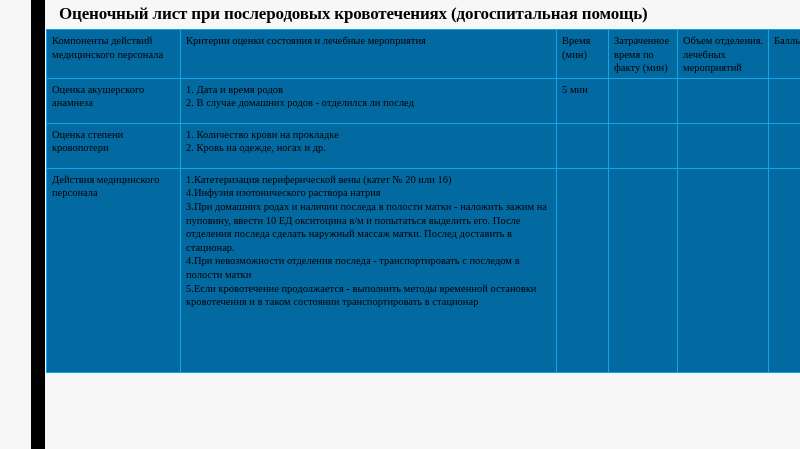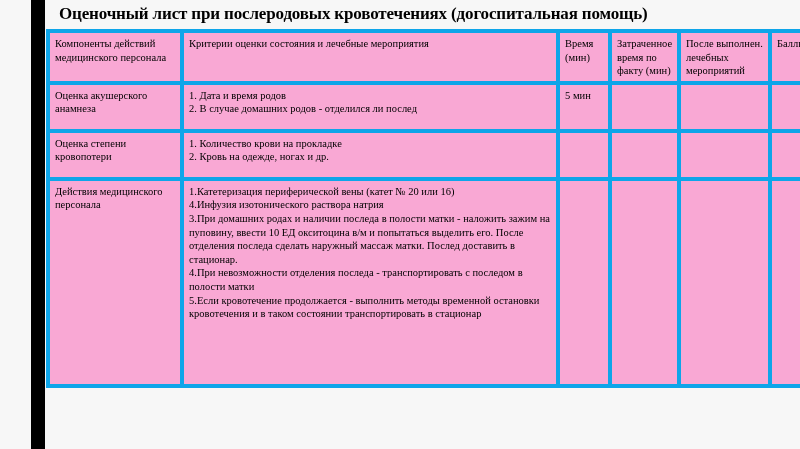--- a/index.html
+++ b/index.html
@@ -54,30 +54,30 @@
     height: 420px;
     overflow: hidden;
   }
   table.sheet {
     border-collapse: collapse;
     width: 754px;
     table-layout: fixed;
     background: #f9f9f9;
   }
   table.sheet td, table.sheet th {
-    border: 4px solid #0ea5e9;
+    border: 1px solid #0ea5e9;
     vertical-align: top;
     padding: 4px 4px 3px 5px;
     font-family: "Liberation Serif", "DejaVu Serif", serif;
     font-size: 10.5px;
     line-height: 13.6px;
     color: #000000;
     font-weight: normal;
     text-align: left;
-    background: #f9a8d4;
+    background: #0369a1;
   }
   
   col.c-component { width: 134px; }
   col.c-criteria  { width: 376px; }
   col.c-time      { width: 52px; }
   col.c-spent     { width: 69px; }
   col.c-volume    { width: 91px; }
   col.c-score     { width: 32px; }
 
   td.cell-component { padding-left: 6px; }
@@ -118,21 +118,21 @@
         <col class="c-spent">
         <col class="c-volume">
         <col class="c-score">
       </colgroup>
       <thead>
         <tr class="row-h">
           <th>Компоненты действий медицинского персонала</th>
           <th>Критерии оценки состояния и лечебные мероприятия</th>
           <th>Время (мин)</th>
           <th>Затраченное время по факту (мин)</th>
-          <th>После выполнен. лечебных мероприятий</th>
+          <th>Объем отделения. лечебных мероприятий</th>
           <th>Баллы</th>
         </tr>
       </thead>
       <tbody>
 
         <tr class="row-1">
           <td class="cell-component">Оценка акушерского анамнеза</td>
           <td class="cell-criteria">
             <ul class="lines">
               <li>1. Дата и время родов</li>

